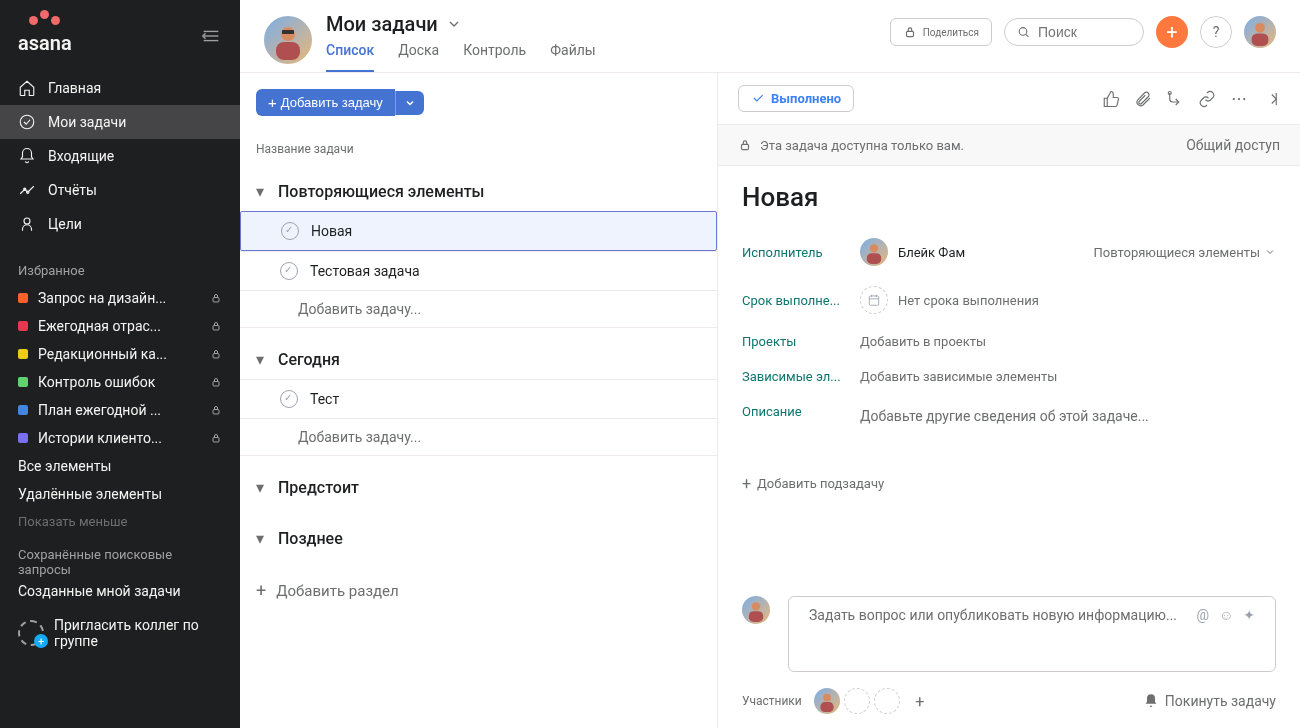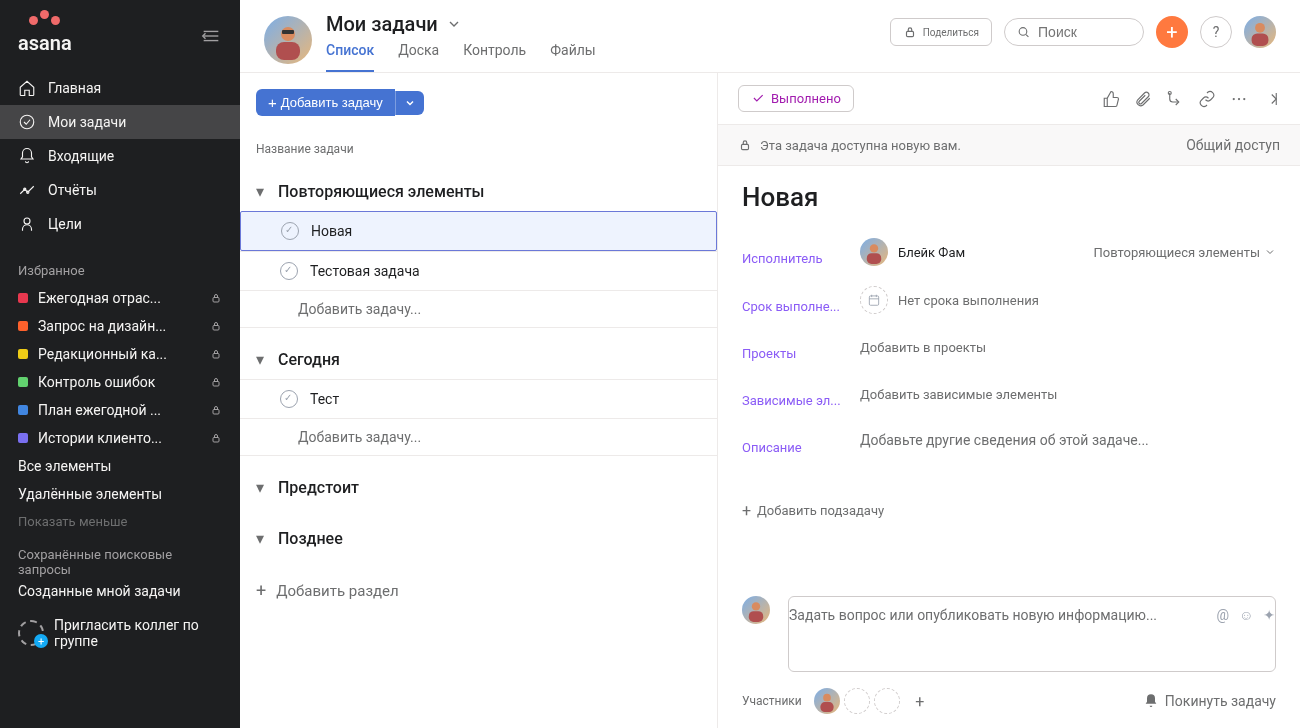--- a/index.html
+++ b/index.html
@@ -66,45 +66,45 @@
   .task-row:last-child{border-bottom:1px solid #edeae9;}
   .task-row .chk{width:18px;height:18px;border:1.5px solid #9ca3af;border-radius:50%;flex-shrink:0;position:relative;}
   .task-row .chk::after{content:'✓';font-size:10px;color:#9ca3af;position:absolute;top:1px;left:3px;}
   .task-row.selected{background:#eef3fe;border:1.5px solid #6b78d8;border-radius:2px;}
   .add-task-row{padding:10px 20px 10px 58px;color:#6d6e6f;border-top:1px solid #edeae9;border-bottom:1px solid #edeae9;cursor:pointer;}
   .add-section{display:flex;align-items:center;gap:10px;padding:16px;color:#6d6e6f;cursor:pointer;font-size:15px;}
 
   
   .detail{flex:1;display:flex;flex-direction:column;min-width:0; position:relative;}
   .detail-toolbar{display:flex;align-items:center;padding:12px 20px;gap:14px;border-bottom:1px solid #edeae9;}
-  .done-btn{border:1px solid #cfcbcb;border-radius:6px;padding:5px 12px;font-size:13px;color:#a21caf;display:flex;align-items:flex-start;gap:6px;cursor:pointer;}
+  .done-btn{border:1px solid #cfcbcb;border-radius:6px;padding:5px 12px;font-size:13px;color:#3b82f6;display:flex;align-items:flex-start;gap:6px;cursor:pointer;font-weight:bold;}
   .spacer{flex:1;}
   .icon-btn{color:#6d6e6f;cursor:pointer;display:flex;align-items:center;}
   .icon-btn svg{width:18px;height:18px;}
   .privacy-bar{display:flex;align-items:center;padding:12px 20px;background:#f9f8f8;border-bottom:1px solid #edeae9;color:#6d6e6f;font-size:13px;gap:8px;}
   .privacy-bar .link{margin-left:auto;color:#6d6e6f;cursor:pointer;font-size:14px;}
   .detail-body{padding:16px 24px;flex:1;overflow:auto;}
   .task-title{font-size:26px;font-weight:500;margin-bottom:16px;}
   .field-row{display:flex;align-items:center;padding:10px 0;font-size:13px;}
-  .field-label{width:118px;color:#8b5cf6;white-space:nowrap;overflow:hidden;text-overflow:ellipsis;margin-top:12px;}
+  .field-label{width:118px;color:#0f766e;white-space:nowrap;overflow:hidden;text-overflow:ellipsis;}
   .field-value{display:flex;align-items:center;gap:10px;color:#1e1f21;}
   .field-value.muted{color:#6d6e6f;}
   .avatar-xs{width:28px;height:28px;border-radius:50%;background:linear-gradient(135deg,#7baee8,#e8b77b);overflow:hidden;display:flex;align-items:center;justify-content:center;}
   .section-pill{color:#6d6e6f;font-size:13px;margin-left:auto;display:flex;align-items:center;gap:4px;cursor:pointer;}
   .date-icon{width:28px;height:28px;border:1.5px dashed #cfcbcb;border-radius:50%;display:flex;align-items:center;justify-content:center;color:#9ca3af;}
   .desc-placeholder{color:#6d6e6f;font-size:14px;padding:4px 0;}
   .add-subtask{display:flex;align-items:center;gap:6px;color:#6d6e6f;font-size:13px;cursor:pointer;margin-top:36px;}
   .activity{background:#f9f8f8;border-top:1px solid #edeae9;padding:16px 24px 4px;}
   .activity-row{display:flex;align-items:center;gap:10px;font-size:13px;}
   .activity-row .who{font-weight:500;color:#1e1f21;}
   .activity-row .what{color:#1e1f21;}
   .activity-row .when{color:#6d6e6f;font-size:12px;}
 
   .comment-area{position:absolute;left:0;right:0;bottom:0;background:#fff;padding:10px 24px 14px 24px;}
-  .comment-box{margin-left:46px;border:1px solid #cfcbcb;border-radius:6px;min-height:76px;padding:10px 0;display:flex;gap:8px;align-items:flex-start;}
+  .comment-box{margin-left:46px;border:1px solid #cfcbcb;border-radius:6px;min-height:76px;padding:10px 20px;display:flex;gap:8px;align-items:flex-start;}
   .comment-box .ph{color:#6d6e6f;flex:1;font-size:14px;}
   .comment-icons{display:flex;gap:10px;color:#9ca3af;}
   .comment-avatar{position:absolute;left:24px;top:10px;}
   .footer-row{display:flex;align-items:center;margin-top:16px;margin-left:0;}
   .followers-label{color:#6d6e6f;font-size:12px;margin-right:12px;}
   .follower-avs{display:flex;align-items:center;gap:4px;}
   .dashed-av{width:26px;height:26px;border:1.5px dashed #cfcbcb;border-radius:50%;}
   .plus-follower{width:20px;height:20px;color:#6d6e6f;display:flex;align-items:center;justify-content:center;font-size:16px;cursor:pointer;margin-left:6px;}
   .leave-btn{margin-left:auto;display:flex;align-items:center;gap:6px;color:#6d6e6f;font-size:14px;cursor:pointer;}
 
@@ -166,30 +166,30 @@
           <circle cx="12" cy="8" r="4"></circle>
           <path d="M6 21v-2a6 6 0 0112 0v2"></path>
         </svg>
       <span>Цели</span>
     </div>
   </div>
 
   <div class="section-title">Избранное</div>
   <div id="fav-list">
       <div class="fav-item">
-        <span class="fav-dot" style="background:#e8384f"></span>
-  <span class="fav-name">Ежегодная отрас...</span>
+        <span class="fav-dot" style="background:#fd612c"></span>
+  <span class="fav-name">Запрос на дизайн...</span>
   <svg class="fav-lock" viewBox="0 0 24 24" fill="none" stroke="#a2a0a2" stroke-width="2">
           <rect x="6" y="11" width="12" height="9" rx="2"></rect>
           <path d="M9 11V8a3 3 0 016 0v3"></path>
         </svg>
       </div>
       <div class="fav-item">
-        <span class="fav-dot" style="background:#fd612c"></span>
-  <span class="fav-name">Запрос на дизайн...</span>
+        <span class="fav-dot" style="background:#e8384f"></span>
+  <span class="fav-name">Ежегодная отрас...</span>
   <svg class="fav-lock" viewBox="0 0 24 24" fill="none" stroke="#a2a0a2" stroke-width="2">
           <rect x="6" y="11" width="12" height="9" rx="2"></rect>
           <path d="M9 11V8a3 3 0 016 0v3"></path>
         </svg>
       </div>
       <div class="fav-item">
         <span class="fav-dot" style="background:#eecc16"></span>
   <span class="fav-name">Редакционный ка...</span>
   <svg class="fav-lock" viewBox="0 0 24 24" fill="none" stroke="#a2a0a2" stroke-width="2">
           <rect x="6" y="11" width="12" height="9" rx="2"></rect>
@@ -392,21 +392,21 @@
               <polyline points="13 6 19 12 13 18"></polyline>
               <line x1="19" y1="4" x2="19" y2="20"></line>
             </svg>
           </span>
       </div>
       <div class="privacy-bar">
         <svg width="14" height="14" viewBox="0 0 24 24" fill="none" stroke="currentColor" stroke-width="2">
             <rect x="6" y="11" width="12" height="9" rx="2"></rect>
             <path d="M9 11V8a3 3 0 016 0v3"></path>
           </svg>
-        <span>Эта задача доступна новую вам.</span>
+        <span>Эта задача доступна только вам.</span>
         <span class="link">Общий доступ</span>
       </div>
       <div class="detail-body">
         <div class="task-title">Новая</div>
 
         <div class="field-row">
           <div class="field-label">Исполнитель</div>
           <div class="field-value">
             <div class="avatar-xs">
                 <svg class="person-svg" viewBox="0 0 40 40" width="24" height="24">

